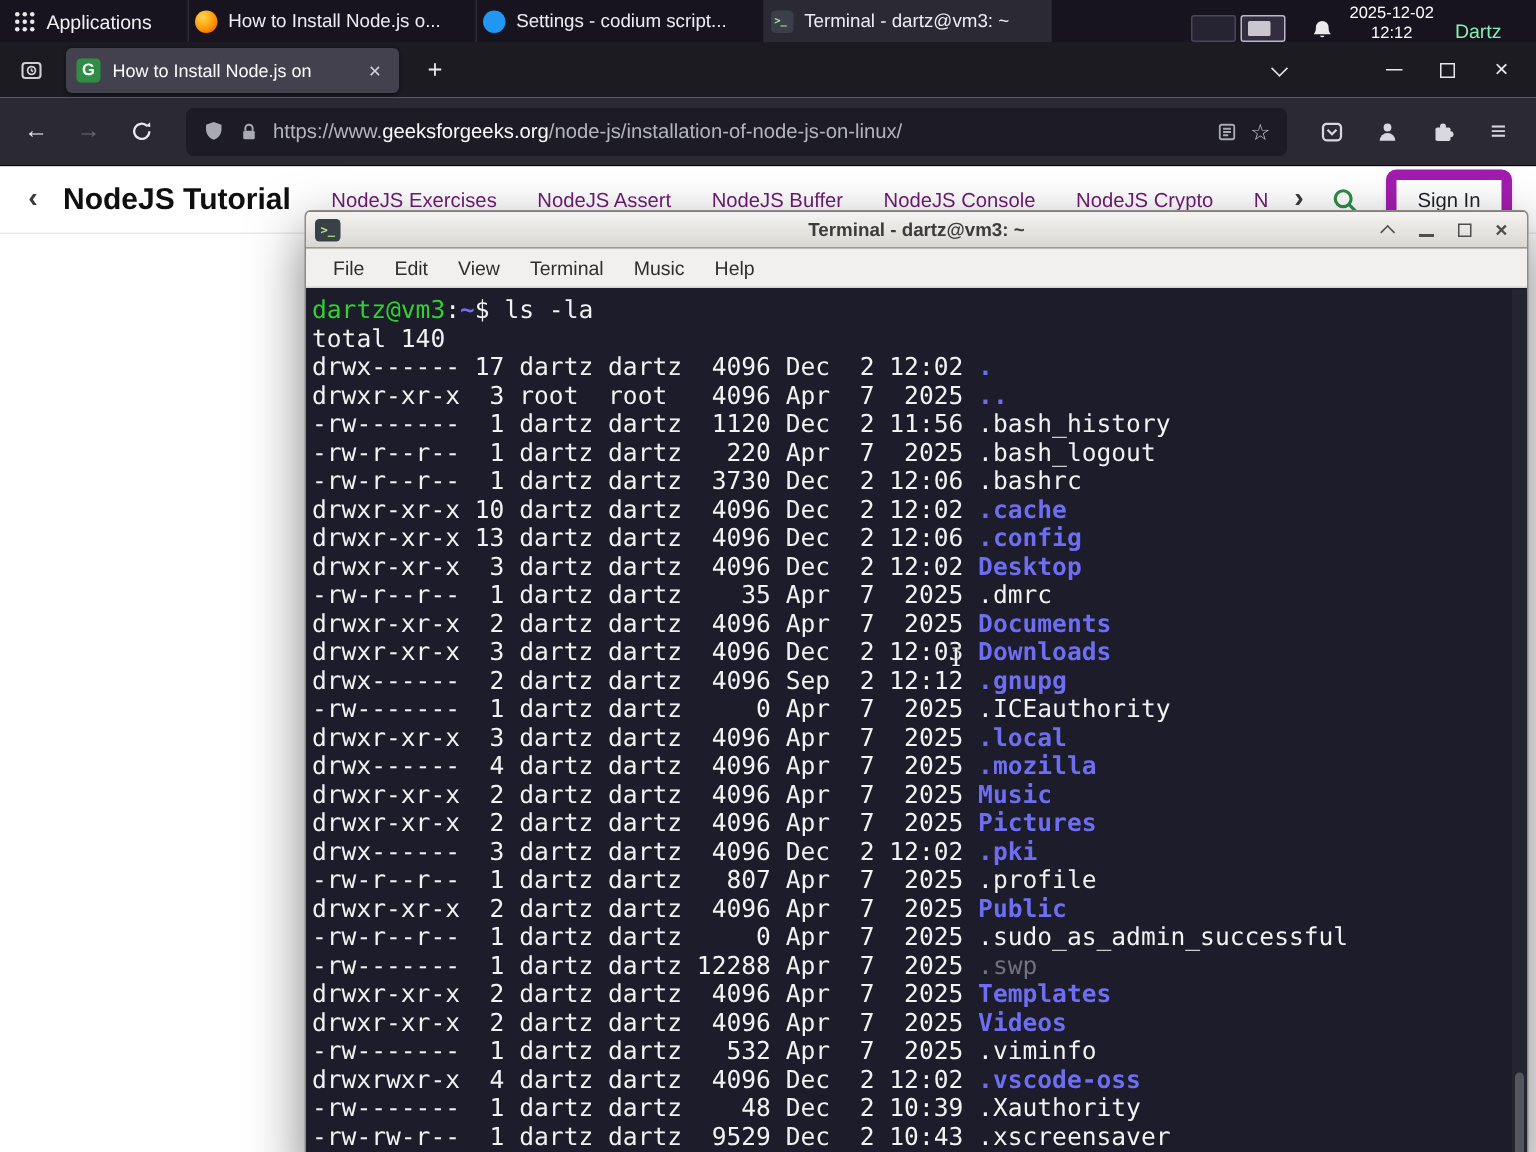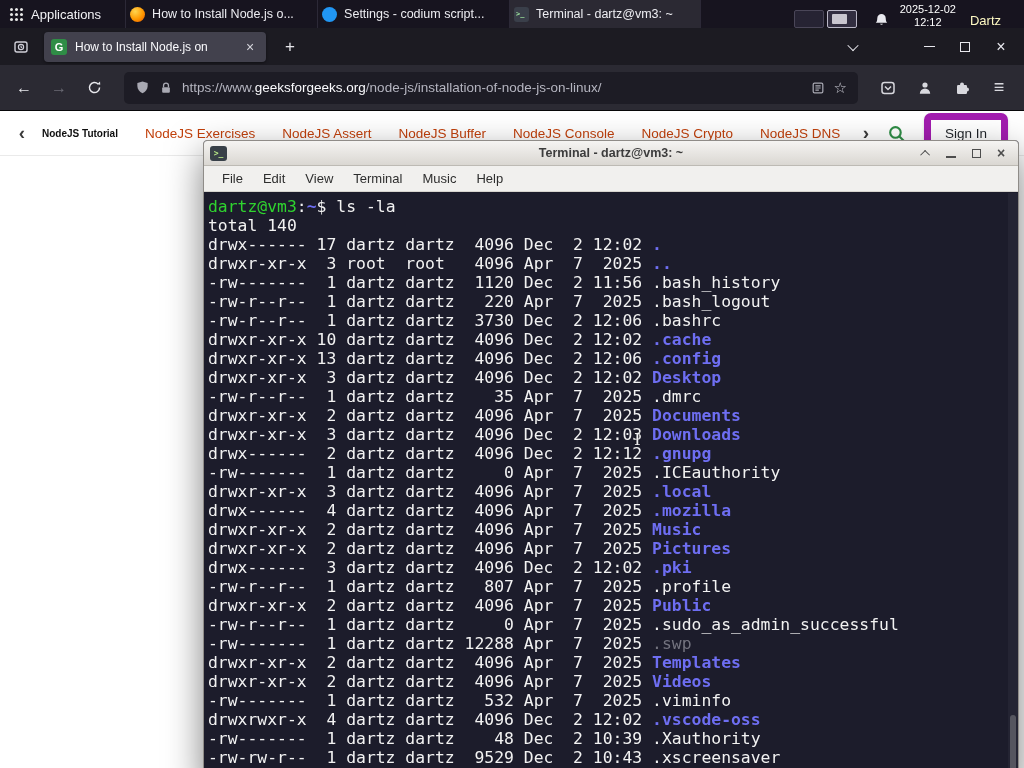--- a/index.html
+++ b/index.html
@@ -28,21 +28,21 @@
   .ti-codium{background:#2196f3}
   .ti-terminal{border-radius:3px;background:#3a3f4a;position:relative}
   .ti-terminal::after{content:">_";position:absolute;left:2px;top:0;font:bold 7px/15px "DejaVu Sans Mono",monospace;color:#9fe89f}
   .p-right{display:flex;align-items:flex-end;gap:11px;padding-right:20px;height:100%}
   .pager{display:flex;gap:3px;margin-right:6px}
   .ws{width:30px;height:18px;background:#262333;border:1px solid #4a4658;border-radius:2px;position:relative}
   .ws.active{border-color:#bab7c6;background:#322e40}
   .ws-win{position:absolute;left:4px;top:3px;width:15px;height:10px;background:#d9d7df;border-radius:1px;opacity:.9}
   .bell-btn{display:flex;align-items:center;color:#e9e9ee}
   .clock{display:flex;flex-direction:column;align-items:center;justify-content:center;font-size:11px;line-height:12.5px;color:#fff}
-  .user{font-size:13px;color:#fef9c3;white-space:nowrap;padding:0 3px}
+  .user{font-size:13px;color:#86efac;white-space:nowrap;padding:0 3px}
 
   
   .browser{position:absolute;left:0;top:28px;width:1024px;height:740px;background:#fff}
   .tabbar{position:absolute;left:0;top:0;width:100%;height:37px;background:var(--browser-dark,#1c1b22);
           display:flex;align-items:center}
   .fx-view{margin-left:8px;width:26px;height:26px;display:flex;align-items:center;justify-content:center;color:#cfcfd8;border-radius:4px}
   .tab{margin-left:10px;width:222px;height:30px;background:var(--tab-active,#42414d);border-radius:4px;
        display:flex;align-items:center;gap:8px;padding:0 7px;box-shadow:0 1px 3px rgba(0,0,0,.45);color:#fbfbfe}
   .favicon{width:16px;height:16px;border-radius:3px;background:var(--gfg-green,#2f8d46);color:#fff;
            font-weight:bold;font-size:11px;display:flex;align-items:center;justify-content:center;flex:none}
@@ -75,22 +75,22 @@
   .right-icons{display:flex;align-items:center;gap:7px;padding-right:10px}
   .ric{width:30px;height:30px;display:flex;align-items:center;justify-content:center;color:#d8d8de;border-radius:4px}
   .menu-glyph{font-size:18px;font-weight:bold}
 
   
   .page{position:absolute;left:0;top:83px;right:0;bottom:0;background:#fff}
   .gfg{position:absolute;left:0;top:0;right:0;height:45px;background:#fff;border-bottom:1px solid #eaeaea;
        display:flex;align-items:center;padding:0 12px;gap:10px}
   .gfg-chev{color:#3c3c3c;font-size:19px;font-weight:bold;width:20px;flex:none;text-align:center}
   .gfg-items{display:flex;align-items:center;gap:27px;flex:1;overflow:hidden;min-width:0}
-  .gfg-item{font-size:13.5px;color:#c2410c;white-space:nowrap}
-  .gfg-item.brand{font-size:10px;font-weight:bold;color:#0f0f0f}
+  .gfg-item{font-size:13.5px;color:#701a75;white-space:nowrap}
+  .gfg-item.brand{font-size:20px;font-weight:bold;color:#0f0f0f}
   .gfg-search{width:22px;height:22px;display:flex;align-items:center;justify-content:center;color:var(--gfg-green,#2f8d46);flex:none}
   .signin{background:#fff;border:7px solid #a21caf;border-radius:7px;box-shadow:0 1px 3px rgba(0,0,0,.15);
           padding:6px 14px;font-size:13.5px;color:#1f2328;margin:0 4px 0 6px;white-space:nowrap}
 
   
   .terminal{position:absolute;left:203px;top:140px;width:816px;height:640px;background:var(--term-bg,#1c1c2b);
             border:1px solid #8f8c88;border-radius:4px 4px 0 0;box-shadow:0 14px 36px rgba(0,0,0,.5);
             overflow:hidden;z-index:40}
   .titlebar{height:25px;background:linear-gradient(#f5f4f2,#dad7d2);border-bottom:1px solid #bdbab4;
             display:flex;align-items:center;position:relative}
@@ -304,21 +304,21 @@
         <div class="tline"><span>drwxr-xr-x  3 root  root   4096 Apr  7  2025 </span><span class="tb">..</span></div>
         <div class="tline"><span>-rw-------  1 dartz dartz  1120 Dec  2 11:56 </span><span>.bash_history</span></div>
         <div class="tline"><span>-rw-r--r--  1 dartz dartz   220 Apr  7  2025 </span><span>.bash_logout</span></div>
         <div class="tline"><span>-rw-r--r--  1 dartz dartz  3730 Dec  2 12:06 </span><span>.bashrc</span></div>
         <div class="tline"><span>drwxr-xr-x 10 dartz dartz  4096 Dec  2 12:02 </span><span class="tb">.cache</span></div>
         <div class="tline"><span>drwxr-xr-x 13 dartz dartz  4096 Dec  2 12:06 </span><span class="tb">.config</span></div>
         <div class="tline"><span>drwxr-xr-x  3 dartz dartz  4096 Dec  2 12:02 </span><span class="tb">Desktop</span></div>
         <div class="tline"><span>-rw-r--r--  1 dartz dartz    35 Apr  7  2025 </span><span>.dmrc</span></div>
         <div class="tline"><span>drwxr-xr-x  2 dartz dartz  4096 Apr  7  2025 </span><span class="tb">Documents</span></div>
         <div class="tline"><span>drwxr-xr-x  3 dartz dartz  4096 Dec  2 12:03 </span><span class="tb">Downloads</span></div>
-        <div class="tline"><span>drwx------  2 dartz dartz  4096 Dec  2 12:12 </span><span class="tb">.gnupg</span></div>
+        <div class="tline"><span>drwx------  2 dartz dartz  4096 Sep  2 12:12 </span><span class="tb">.gnupg</span></div>
         <div class="tline"><span>-rw-------  1 dartz dartz     0 Apr  7  2025 </span><span>.ICEauthority</span></div>
         <div class="tline"><span>drwxr-xr-x  3 dartz dartz  4096 Apr  7  2025 </span><span class="tb">.local</span></div>
         <div class="tline"><span>drwx------  4 dartz dartz  4096 Apr  7  2025 </span><span class="tb">.mozilla</span></div>
         <div class="tline"><span>drwxr-xr-x  2 dartz dartz  4096 Apr  7  2025 </span><span class="tb">Music</span></div>
         <div class="tline"><span>drwxr-xr-x  2 dartz dartz  4096 Apr  7  2025 </span><span class="tb">Pictures</span></div>
         <div class="tline"><span>drwx------  3 dartz dartz  4096 Dec  2 12:02 </span><span class="tb">.pki</span></div>
         <div class="tline"><span>-rw-r--r--  1 dartz dartz   807 Apr  7  2025 </span><span>.profile</span></div>
         <div class="tline"><span>drwxr-xr-x  2 dartz dartz  4096 Apr  7  2025 </span><span class="tb">Public</span></div>
         <div class="tline"><span>-rw-r--r--  1 dartz dartz     0 Apr  7  2025 </span><span>.sudo_as_admin_successful</span></div>
         <div class="tline"><span>-rw-------  1 dartz dartz 12288 Apr  7  2025 </span><span class="td">.swp</span></div>

